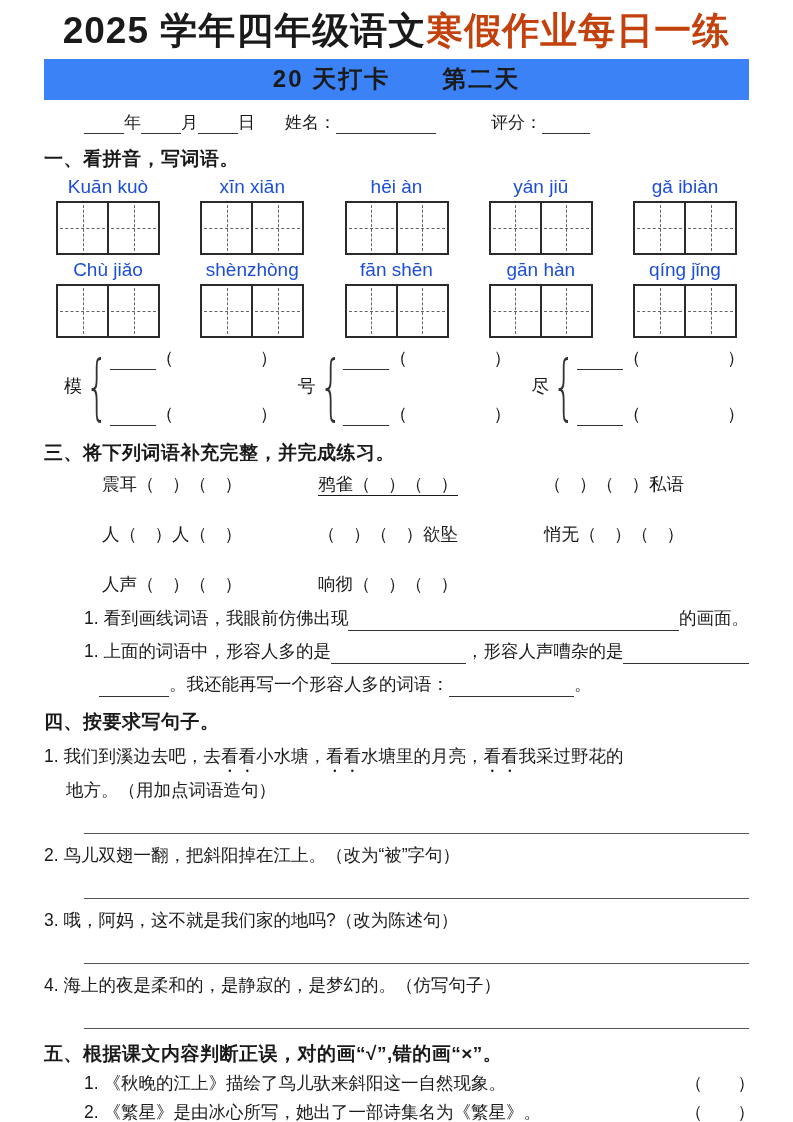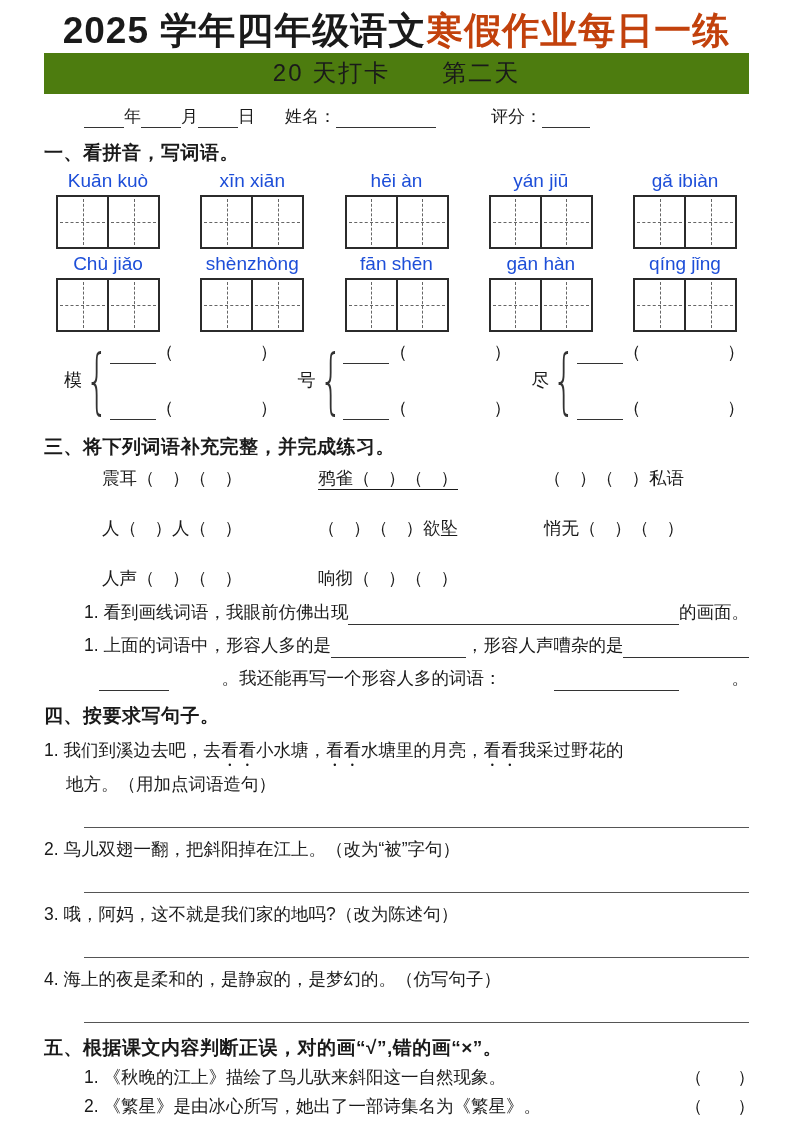--- a/index.html
+++ b/index.html
@@ -2,21 +2,21 @@
 <html><head>
 <meta charset="utf-8">
 <style>
   html,body{margin:0;padding:0;background:#ffffff;}
   body{width:793px;height:1122px;overflow:hidden;font-family:"Liberation Sans","DejaVu Sans",sans-serif;color:#1a1a1a;}
   .page{padding:10px 44px 0 44px;box-sizing:border-box;}
 
   
   .title{ text-align:center;font-size:37px;font-weight:700;line-height:1.15;letter-spacing:1px;white-space:nowrap;}
   .title .red{color:#c2410c;}
-  .banner{background:#4d7c0f;text-align:center;font-size:24px;font-weight:400;padding:4px 0 5px 0;letter-spacing:2px;}
+  .banner{margin-top:6px;background:#3b82f6;text-align:center;font-size:24px;font-weight:700;padding:4px 0 5px 0;letter-spacing:2px;}
   .meta{margin-top:11px;font-size:17px;padding-left:40px;display:flex;align-items:flex-end;}
   .blank{display:inline-block;border-bottom:1.5px solid #333;height:17px;vertical-align:baseline;}
   .b40{width:40px;} .b48{width:48px;} .b100{width:100px;}
   .gap30{width:30px;} .gap55{width:55px;}
 
   
   .sec{font-size:19px;font-weight:700;margin-top:12px;letter-spacing:0.5px;}
 
   
   .grid-row{display:flex;justify-content:space-between;padding:0 10px;margin-top:4px;}
@@ -34,21 +34,21 @@
   .pchar{font-size:18px;}
   .brace{font-size:72px;font-weight:100;color:#333;transform:scaleX(0.5);margin:0 -10px 0 -8px;line-height:84px;font-family:"DejaVu Sans",sans-serif;}
   .prows{display:flex;flex-direction:column;justify-content:space-between;height:80px;}
   .prow{display:flex;align-items:flex-end;font-size:18px;height:24px;}
   .prow .blank{width:46px;}
   .pspace{display:inline-block;width:86px;}
 
   
   .wordgrid{margin-left:58px;margin-top:6px;display:grid;grid-template-columns:216px 226px auto;row-gap:25px;font-size:17.5px;line-height:1.45;}
   .u{text-decoration:underline;text-underline-offset:5px;}
-  .q{margin-left:40px;font-size:17.5px;margin-top:7px;display:flex;align-items:flex-end;line-height:1.5;justify-content:space-between;}
+  .q{margin-left:40px;font-size:17.5px;margin-top:7px;display:flex;align-items:flex-end;line-height:1.5;}
   .q .grow{flex:1;border-bottom:1.5px solid #333;height:19px;}
   .q .b70{width:70px;} .q .b125{width:125px;} .q .b135{width:135px;}
   .q2line2{margin-left:55px;}
   .nowrap{white-space:nowrap;}
 
   
   .sent{font-size:17.5px;line-height:1.6;margin-top:7px;}
   .sent .ind{display:block;margin-left:22px;}
   .dot{-webkit-text-emphasis:filled dot;-webkit-text-emphasis-position:under left;text-emphasis:filled dot;text-emphasis-position:under left;}
   .ansline{margin-left:40px;border-bottom:1.5px solid #555;height:29px;margin-bottom:6px;}

